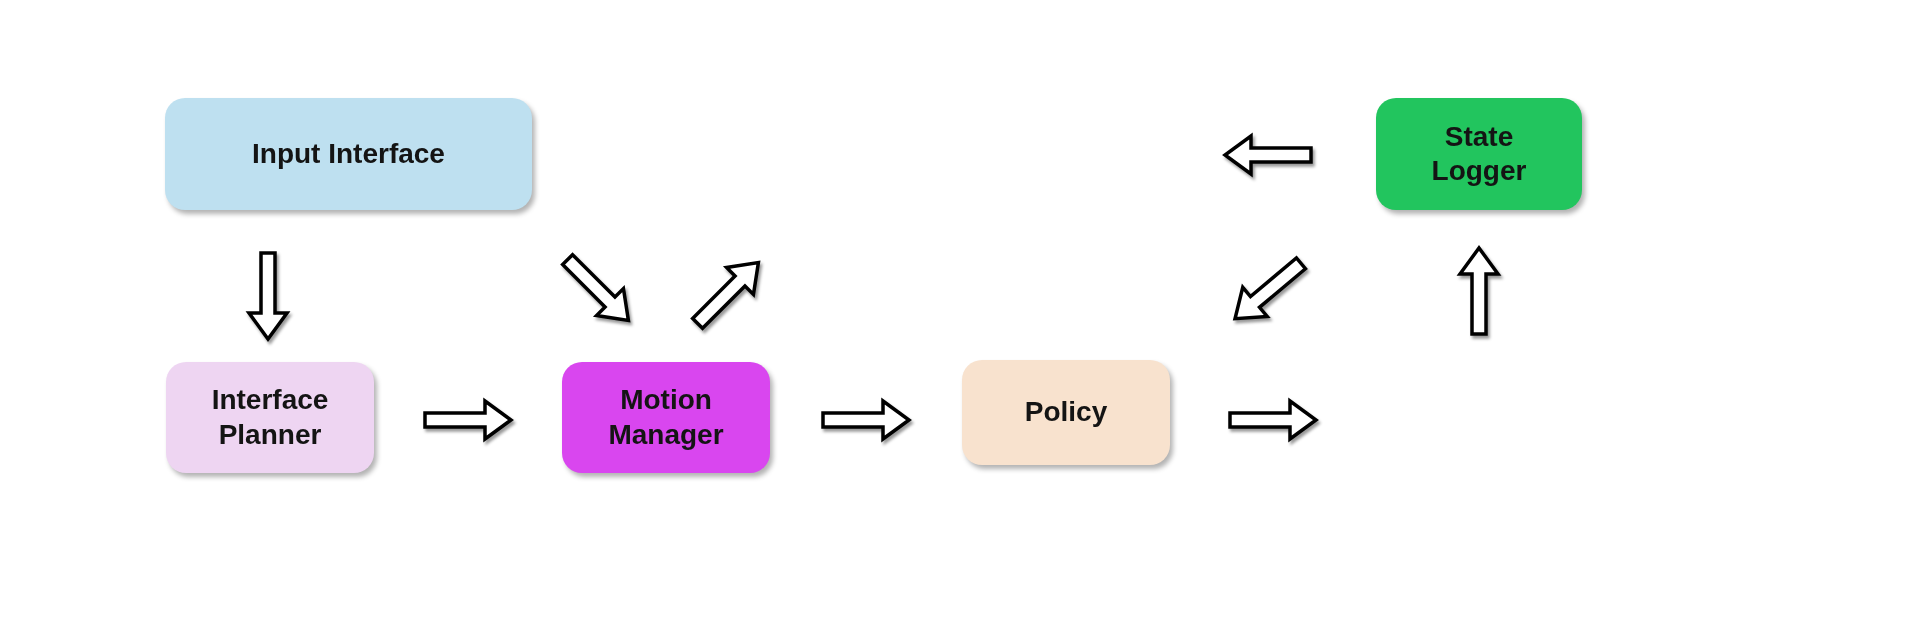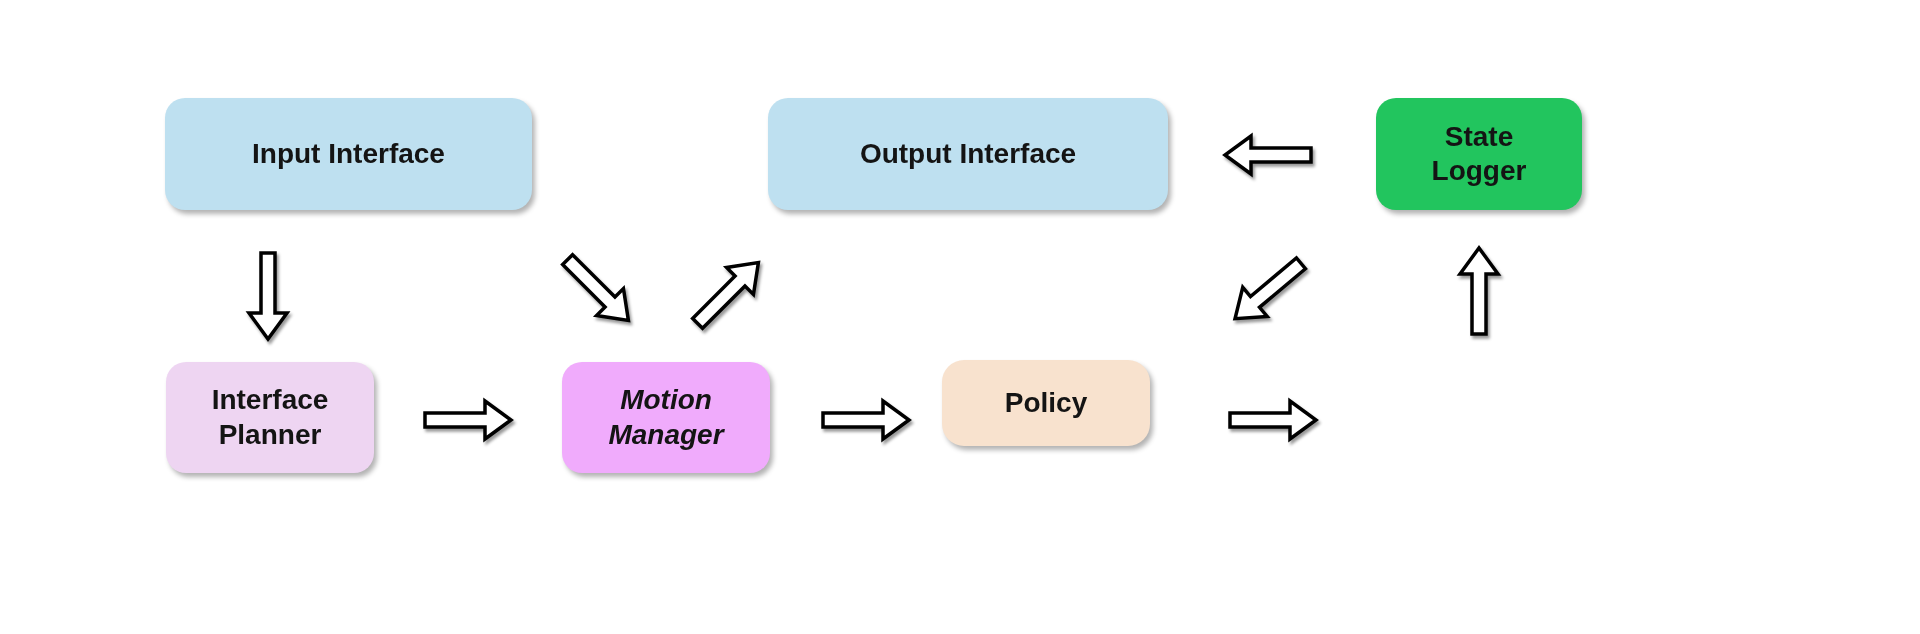--- a/index.html
+++ b/index.html
@@ -18,21 +18,21 @@
     font-weight:700;font-size:28px;line-height:1.22;color:#141414;
     box-shadow:3px 4px 5px rgba(0,0,0,0.30);
     padding:0 18px;box-sizing:border-box;
   }
   
   #n-input   {left:165px; top:98px;  width:367px; height:112px;}
   #n-output  {left:768px; top:98px;  width:400px; height:112px;}
   #n-statelog{left:1376px;top:98px;  width:206px; height:112px;}
   #n-kinem   {left:166px; top:362px; width:208px; height:111px;}
   #n-motion  {left:562px; top:362px; width:208px; height:111px;}
-  #n-policy  {left:942px; top:360px; width:208px; height:86px;border-radius:22px;}
+  #n-policy  {left:962px; top:360px; width:208px; height:105px;}
   #n-robot   {left:1376px;top:362px; width:206px; height:111px;}
 
   .arrow{
     position:absolute;width:90px;height:44px;
     filter:drop-shadow(2.5px 3.5px 1.5px rgba(0,0,0,0.40));
   }
   .arrow svg{display:block;overflow:visible;width:90px;height:44px;}
   
   #a-in-kinem   {left:223px; top:274px;} #a-in-kinem   svg{transform:rotate(90deg);}
   #a-kinem-mot  {left:423px; top:398px;}
@@ -46,33 +46,30 @@
 </style>
 </head>
 <body>
 
 <div id="canvas">
 
   <div class="node" id="n-input" style="background: rgb(190, 224, 240);">
     <span>Input Interface</span>
   </div>
 
-  <div class="node" id="n-output" style="background: rgb(190, 224, 240);">
-    <span>Output Interface</span>
-  </div>
 
   <div class="node" id="n-statelog" style="background: #22c55e;">
     <span>State Logger</span>
   </div>
 
   <div class="node" id="n-kinem" style="background: rgb(238, 213, 242);">
     <span>Interface Planner</span>
   </div>
 
-  <div class="node" id="n-motion" style="background: #f0abfc; font-style: italic;">
+  <div class="node" id="n-motion" style="background: #d946ef;">
     <span>Motion Manager</span>
   </div>
 
   <div class="node" id="n-policy" style="background: rgb(248, 226, 206);">
     <span>Policy</span>
   </div>
 
 
   <div class="arrow" id="a-in-kinem">
     <svg viewBox="0 0 90 44">

